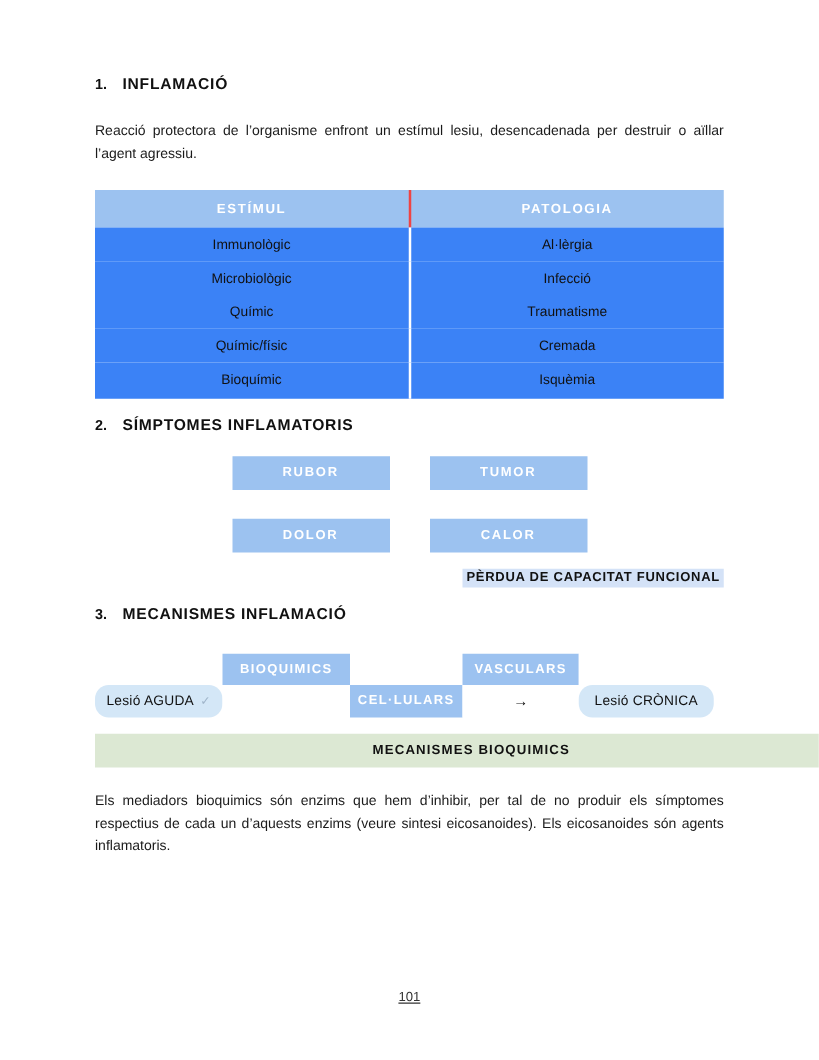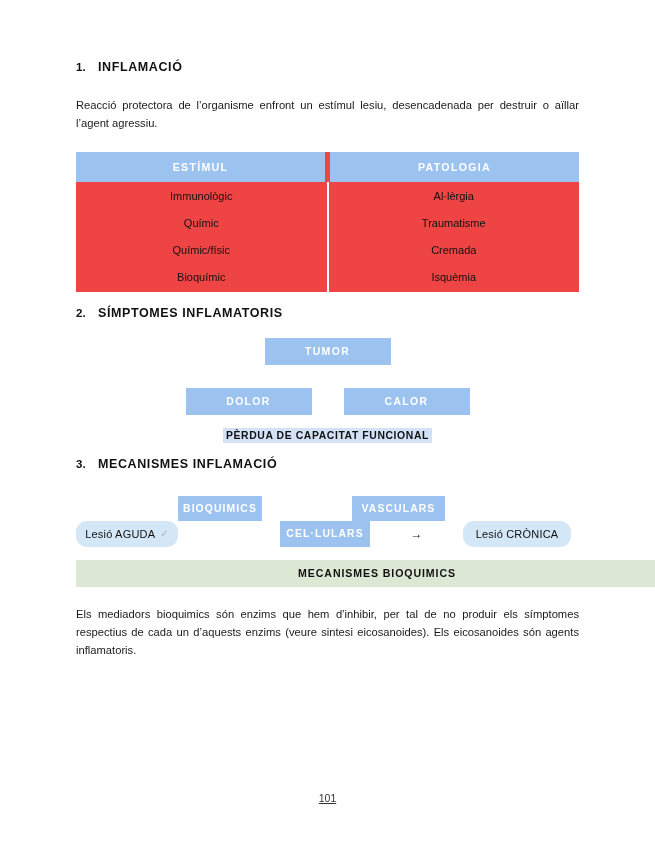--- a/index.html
+++ b/index.html
@@ -68,23 +68,23 @@
   .tbl th {
     background: #9CC2F0;
     color: #ffffff;
     font-size: 10.6px;
     font-weight: bold;
     letter-spacing: 1.3px;
     padding: 9px 0 9px 0;
     text-align: center;
     border: none;
   }
-  .tbl th.left-col { border-right: 5px solid #ef4444; }
+  .tbl th.left-col { border-right: 2px solid #ef4444; }
   .tbl td {
-    background: #ef4444;
+    background: #3b82f6;
     color: #111111;
     font-size: 11px;
     text-align: center;
     padding: 7.5px 0 7.5px 0;
     border: none;
   }
   .tbl td.left-col {
     border-right: 2px solid #ffffff;
   }
   .tbl tr:last-child td { padding-bottom: 9px; }
@@ -105,21 +105,21 @@
     color: #ffffff;
     font-size: 10.4px;
     font-weight: bold;
     letter-spacing: 1.4px;
     display: flex;
     align-items: center;
     justify-content: center;
   }
   .sym-caption-wrap {
     display: flex;
-    justify-content: center;
+    justify-content: flex-end;
   }
   .sym-caption {
     background: #D4E2F7;
     color: #111111;
     font-size: 10.4px;
     font-weight: bold;
     letter-spacing: 0.6px;
     padding: 2px 3px;
   }
 
@@ -216,20 +216,24 @@
           <th class="left-col">ESTÍMUL</th>
           <th>PATOLOGIA</th>
         </tr>
       </thead>
       <tbody>
         <tr>
           <td class="left-col">Immunològic</td>
           <td>Al·lèrgia</td>
         </tr>
         <tr>
+          <td class="left-col">Microbiològic</td>
+          <td>Infecció</td>
+        </tr>
+        <tr>
           <td class="left-col">Químic</td>
           <td>Traumatisme</td>
         </tr>
         <tr>
           <td class="left-col">Químic/físic</td>
           <td>Cremada</td>
         </tr>
         <tr>
           <td class="left-col">Bioquímic</td>
           <td>Isquèmia</td>
@@ -241,20 +245,21 @@
 
     <div class="heading">
       <span class="num">2.</span>
       <span class="htext">SÍMPTOMES INFLAMATORIS</span>
     </div>
 
     <div class="sp-h5"></div>
 
     <div class="sym-grid">
       <div class="sym-row">
+        <div class="sym-box">RUBOR</div>
         <div class="sym-box">TUMOR</div>
       </div>
       <div style="height:23px"></div>
       <div class="sym-row">
         <div class="sym-box">DOLOR</div>
         <div class="sym-box">CALOR</div>
       </div>
       <div style="height:13px"></div>
       <div class="sym-caption-wrap">
         <span class="sym-caption">PÈRDUA DE CAPACITAT FUNCIONAL</span>
@@ -266,21 +271,21 @@
     <div class="heading">
       <span class="num">3.</span>
       <span class="htext">MECANISMES INFLAMACIÓ</span>
     </div>
 
     <div style="height:25px"></div>
 
     <div class="mech">
       <div class="mech-row top">
         <div class="cell white" style="width:102px"></div>
-        <div class="cell blue" style="width:84px">BIOQUIMICS</div>
+        <div class="cell blue" style="width:102px">BIOQUIMICS</div>
         <div class="cell white" style="width:90px"></div>
         <div class="cell blue" style="width:93px">VASCULARS</div>
         <div class="cell white" style="width:116px"></div>
       </div>
       <div class="mech-row">
         <div class="cell lightblue" style="width:102px">
           <span>Lesió AGUDA</span>
           <span class="check">✓</span>
         </div>
         <div class="cell white" style="width:102px"></div>

